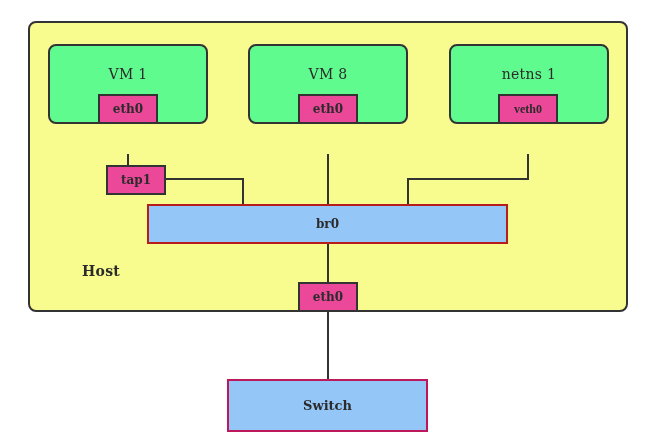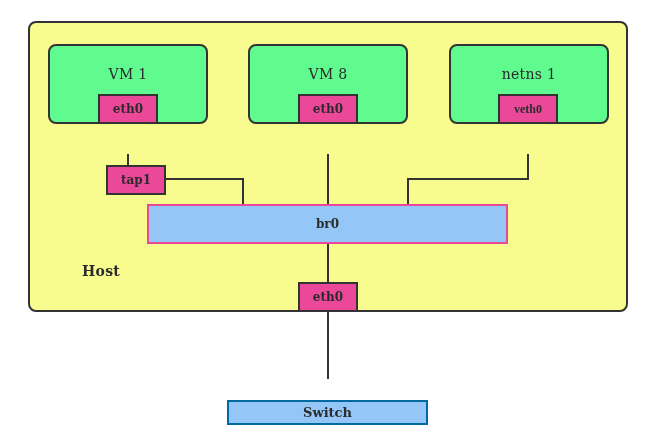--- a/index.html
+++ b/index.html
@@ -65,32 +65,32 @@
   .vm1-tap  { left: 106px; top: 124px; margin-top: 41px; }
   .vm2-eth0 { left: 298px; top: 94px; }
   .vm2-tap  { left: 298px; top: 124px; }
   .netns-veth0 { left: 498px; top: 94px; font-family: Liberation Serif, serif; }
   .netns-veth1 { left: 498px; top: 124px; }
   .br0 {
     position: absolute;
     left: 147px; top: 204px;
     width: 361px; height: 40px;
     background: #94C6F8;
-    border: 2px solid #ec4899;
+    border: 2px solid #b91c1c;
     display: flex; align-items: center; justify-content: center;
     font-size: 12px; font-weight: bold;
     color: #2b2b2b;
   }
   .host-eth0 { left: 298px; top: 282px; }
   .switch {
     position: absolute;
-    left: 227px; top: 400px;
-    width: 201px; height: 25px;
+    left: 227px; top: 379px;
+    width: 201px; height: 53px;
     background: #94C6F8;
-    border: 2px solid #0369a1;
+    border: 2px solid #be185d;
     display: flex; align-items: center; justify-content: center;
     font-size: 13px; font-weight: bold;
     color: #2b2b2b;
   }
   .wires {
     position: absolute; left: 0; top: 0;
     width: 654px; height: 439px;
     pointer-events: none;
   }
 </style>

